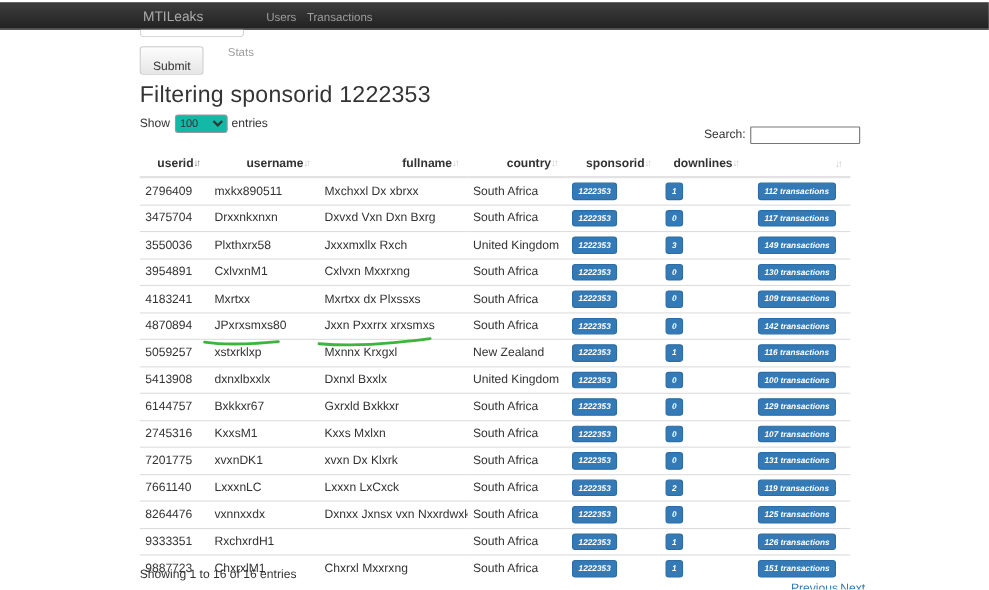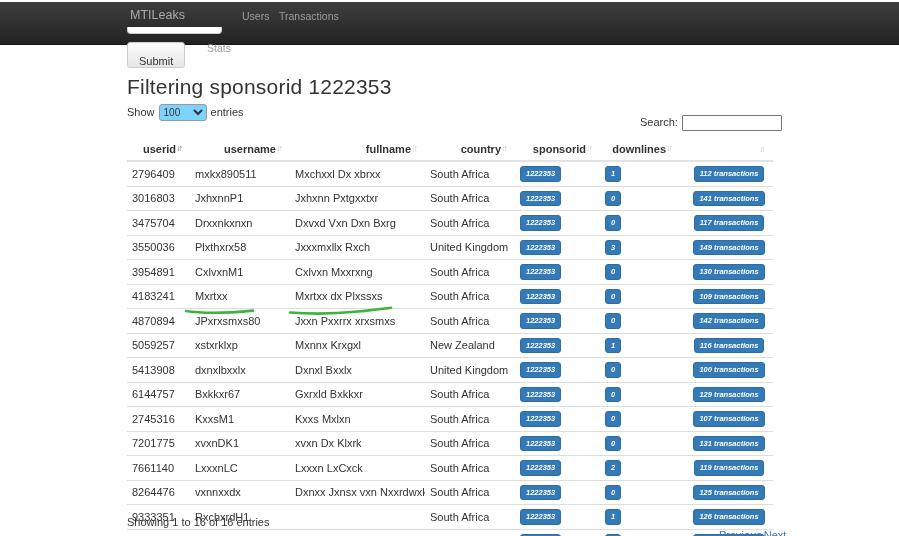--- a/index.html
+++ b/index.html
@@ -7,21 +7,21 @@
   body {
     position: relative;
     overflow: hidden;
     background: #fff;
     font-family: "Liberation Sans", "DejaVu Sans", sans-serif;
     color: #333;
   }
 
   
   .navbar {
-    position: absolute; left: 0; top: 2px; width: 899px; height: 43px;
+    position: absolute; left: 0; top: 2px; width: 899px; height: 25px;
     background: linear-gradient(#3e3e3e, #222);
     border-bottom: 1px solid #131313;
   }
   .navbar .brand {
     position: absolute; left: 130px; top: 6px;
     font-size: 12.5px; color: #aaa; text-decoration: none; cursor: pointer;
   }
   .navbar .nav-link {
     position: absolute; top: 8px;
     font-size: 10.5px; color: #9d9d9d; text-decoration: none; cursor: pointer;
@@ -45,21 +45,21 @@
   }
 
   
   .page-title {
     position: absolute; left: 127px; top: 75px;
     font-size: 21px; font-weight: 400; color: #333; letter-spacing: 0.2px;
   }
   .length-ctrl { position: absolute; left: 127px; top: 104px; font-size: 11px; color: #333; }
   .length-ctrl select {
     width: 48px; height: 17px; margin: 0 4px; font-size: 10px;
-    border: 1px solid #999; border-radius: 3px; background: #7dd3fc; color: #333;
+    border: 1px solid #999; border-radius: 3px; background: #14b8a6; color: #333;
   }
   .search-ctrl { position: absolute; left: 640px; top: 115px; font-size: 11px; color: #333; }
   .search-ctrl input {
     width: 100px; height: 16px; margin-left: 4px;
     border: 1px solid #767676; border-radius: 1px; font-size: 11px; padding: 0 3px;
     vertical-align: middle;
   }
 
   
   table.data-table {
@@ -77,21 +77,21 @@
   }
   .data-table tbody tr:first-child td { border-top: none; }
   .sort-icon { float: right; margin-right: 5px; font-size: 9px; letter-spacing: -2px; color: #c8c8c8; }
   .sort-icon.active { color: #777; }
 
   .badge-btn {
     display: inline-block; background: #337ab7; border: 1px solid #2e6da4;
     color: #fff; font-size: 7.5px; font-weight: bold; line-height: 1;
     padding: 3px 5px; border-radius: 3px; cursor: pointer; white-space: nowrap; font-style: italic;
   }
-  td.c-trans { padding-left: 9px; text-align: center; }
+  td.c-trans { padding-left: 9px; }
 
   
   .info-text { position: absolute; left: 127px; top: 516px; font-size: 11px; color: #333; }
   .paginate { position: absolute; left: 719px; top: 529px; font-size: 11px; }
   .paginate a { color: #337ab7; text-decoration: none; cursor: pointer; margin-right: 2px; }
 
   
   .annotation-layer { position: absolute; left: 0; top: 0; width: 899px; height: 536px; pointer-events: none; }
 </style>
 </head>
@@ -142,29 +142,20 @@
   <tr>
     <td>2796409</td>
     <td>mxkx890511</td>
     <td>Mxchxxl Dx xbrxx</td>
     <td>South Africa</td>
     <td><span class="badge-btn">1222353</span></td>
     <td><span class="badge-btn">1</span></td>
     <td class="c-trans"><span class="badge-btn">112 transactions</span></td>
   </tr>
 
-  <tr>
-    <td>3016803</td>
-    <td>JxhxnnP1</td>
-    <td>Jxhxnn Pxtgxxtxr</td>
-    <td>South Africa</td>
-    <td><span class="badge-btn">1222353</span></td>
-    <td><span class="badge-btn">0</span></td>
-    <td class="c-trans"><span class="badge-btn">141 transactions</span></td>
-  </tr>
 
   <tr>
     <td>3475704</td>
     <td>Drxxnkxnxn</td>
     <td>Dxvxd Vxn Dxn Bxrg</td>
     <td>South Africa</td>
     <td><span class="badge-btn">1222353</span></td>
     <td><span class="badge-btn">0</span></td>
     <td class="c-trans"><span class="badge-btn">117 transactions</span></td>
   </tr>

